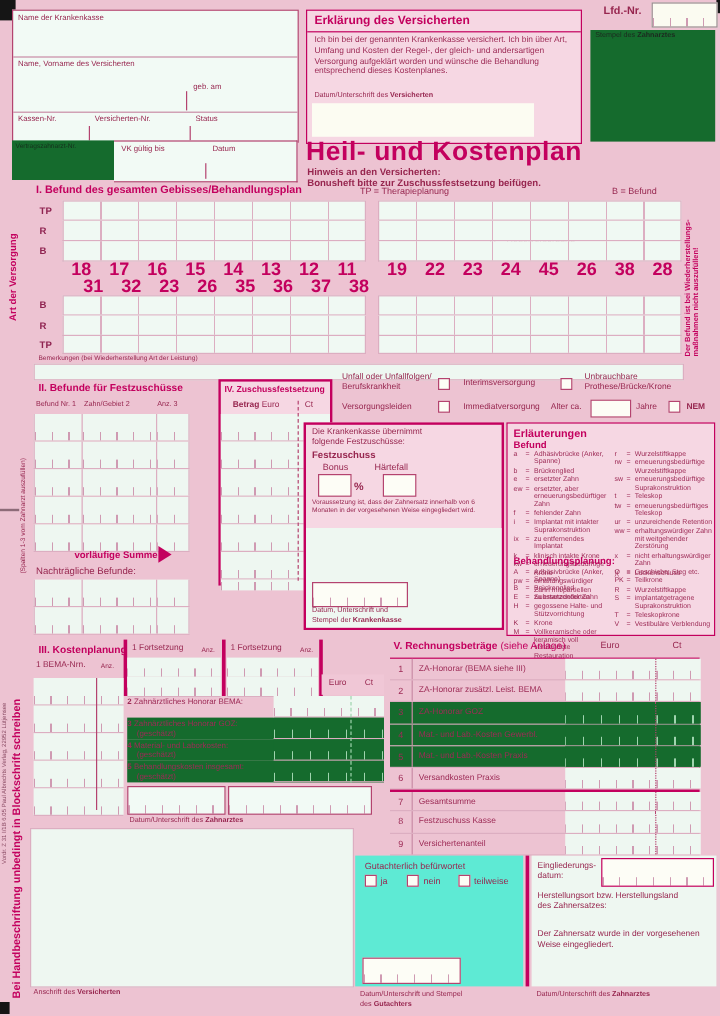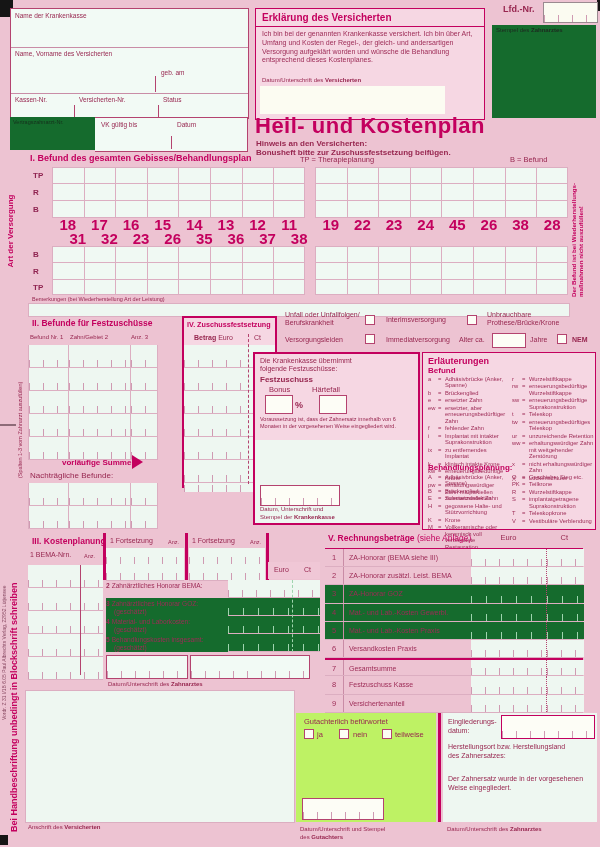--- a/index.html
+++ b/index.html
@@ -602,21 +602,21 @@
           <div class="vlabel">Versichertenanteil</div>
           <div class="vcell euro comb"></div>
           <div class="vcell ct comb"></div>
         </div>
       </div>
   </div>
 
   <div class="a" style="left:25px;top:690px;width:268px;height:131px;background:#eef7f1;border:1px solid #dcaec1;"></div>
   <div class="a t6 dk nw" style="left:28px;top:824px;"><span>Anschrift des</span> <span class="b">Versicherten</span></div>
 
-  <div class="a" style="left:296px;top:713px;width:140px;height:109px;background:#bef264;">
+  <div class="a" style="left:296px;top:713px;width:140px;height:109px;background:#5eead4;">
     <div class="a t75 dk nw" style="left:8px;top:4px;">Gutachterlich befürwortet</div>
     <div class="a cb" style="left:8px;top:16px;"></div>
     <div class="a t75 dk nw" style="left:21px;top:17px;">ja</div>
     <div class="a cb" style="left:43px;top:16px;"></div>
     <div class="a t75 dk nw" style="left:57px;top:17px;">nein</div>
     <div class="a cb" style="left:86px;top:16px;"></div>
     <div class="a t75 dk nw" style="left:99px;top:17px;">teilweise</div>
     <div class="a comb" style="left:6px;top:85px;width:80px;height:20px;border:1px solid #b4436f;background-color:#fdfdf6;"></div>
   </div>
   <div class="a t6 dk nw" style="left:300px;top:826px;">Datum/Unterschrift und Stempel</div>

